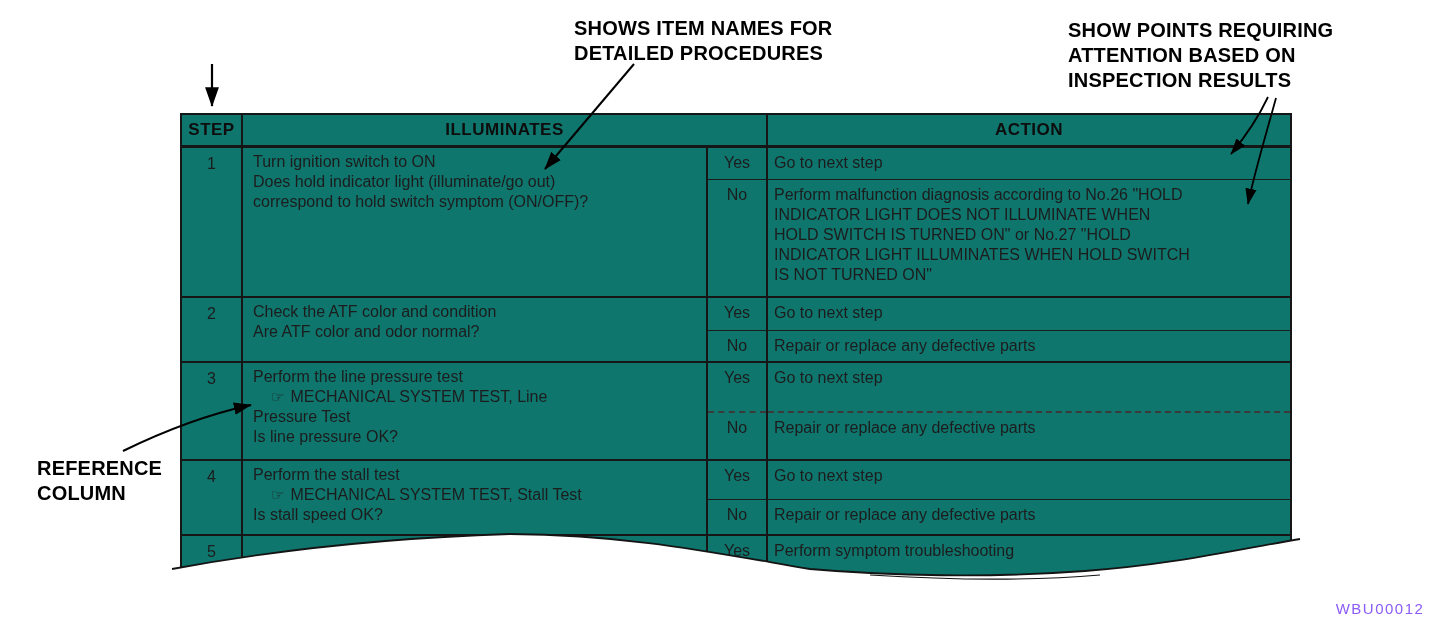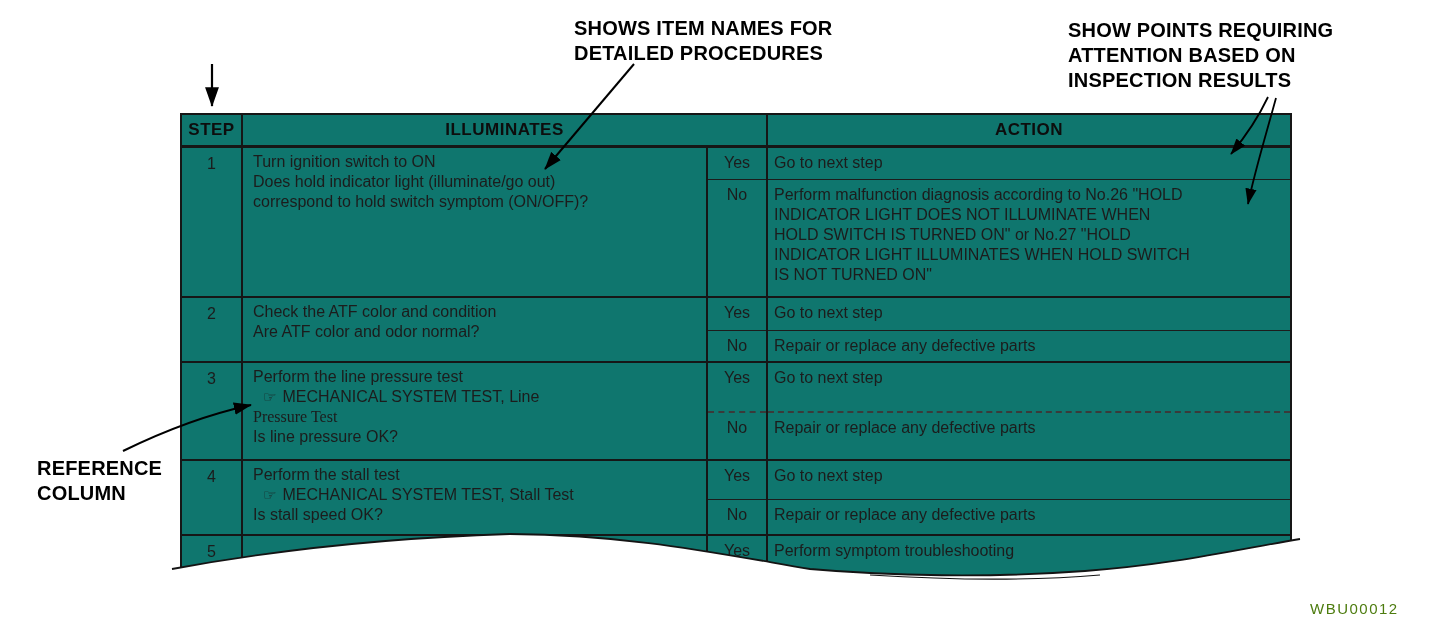--- a/index.html
+++ b/index.html
@@ -8,22 +8,22 @@
 
   
   .ann{position:absolute;font-weight:bold;font-size:20px;line-height:25px;
        letter-spacing:.2px;color:#000;white-space:pre-line;}
   #ann-order{left:168px;top:12px;width:250px;}
   #ann-items{left:574px;top:16px;width:310px;}
   #ann-attention{left:1068px;top:18px;width:320px;}
   #ann-reference{left:37px;top:456px;width:170px;}
 
   
-  .code{position:absolute;left:1310px;top:600px;width:140px;text-align:left;
-        font-size:15px;letter-spacing:1.5px;color:#4d7c0f;}
+  .code{position:absolute;left:1310px;top:600px;width:140px;text-align:center;
+        font-size:15px;letter-spacing:1.5px;color:#8b5cf6;}
 
   
   .table-wrap{position:absolute;left:180px;top:113px;width:1112px;
               border:2.5px solid #161616;border-bottom:none;box-sizing:border-box;
               background:#0f766e;}
   table{border-collapse:collapse;width:100%;table-layout:fixed;}
   col.c-step{width:60px;} col.c-insp{width:465px;} col.c-verdict{width:60px;}
   th{font-size:17px;font-weight:bold;letter-spacing:.5px;color:#0d0d0d;
      border-bottom:3px solid #161616;padding:4px 2px;text-align:center;}
   th.b-l, td.b-l{border-left:2px solid #161616;}
@@ -35,22 +35,22 @@
   td.action{padding-left:6px;white-space:pre-line;}
   tr.grp td{border-top:2px solid #161616;}
   tr.sub td{border-top:1.5px solid #1c1c1c;}
   tr.sub-dashed td{border-top:2px dashed #3a3a3a;}
   tr.h-hd{height:31px;} tr.h-r1a{height:33px;} tr.h-r1b{height:118px;}
   tr.h-r2a{height:33px;} tr.h-r2b{height:32px;}
   tr.h-r3a{height:50px;} tr.h-r3b{height:48px;}
   tr.h-r4a{height:39px;} tr.h-r4b{height:36px;}
   tr.h-r5{height:45px;}
   .line{padding-left:10px;}
-  .line.indent-1{padding-left:20px;}
-  .line.indent-2{font-family:Liberation Serif, serif;}
+  .line.indent-1{padding-left:28px;}
+  .line.indent-2{}
   .ref-icon{font-family:"DejaVu Sans",sans-serif;margin-right:6px;font-size:15px;}
 
   
   #overlay{position:absolute;left:0;top:0;width:1456px;height:632px;
            pointer-events:none;z-index:6;}
 </style>
 </head>
 <body>
 
 <div id="page">

